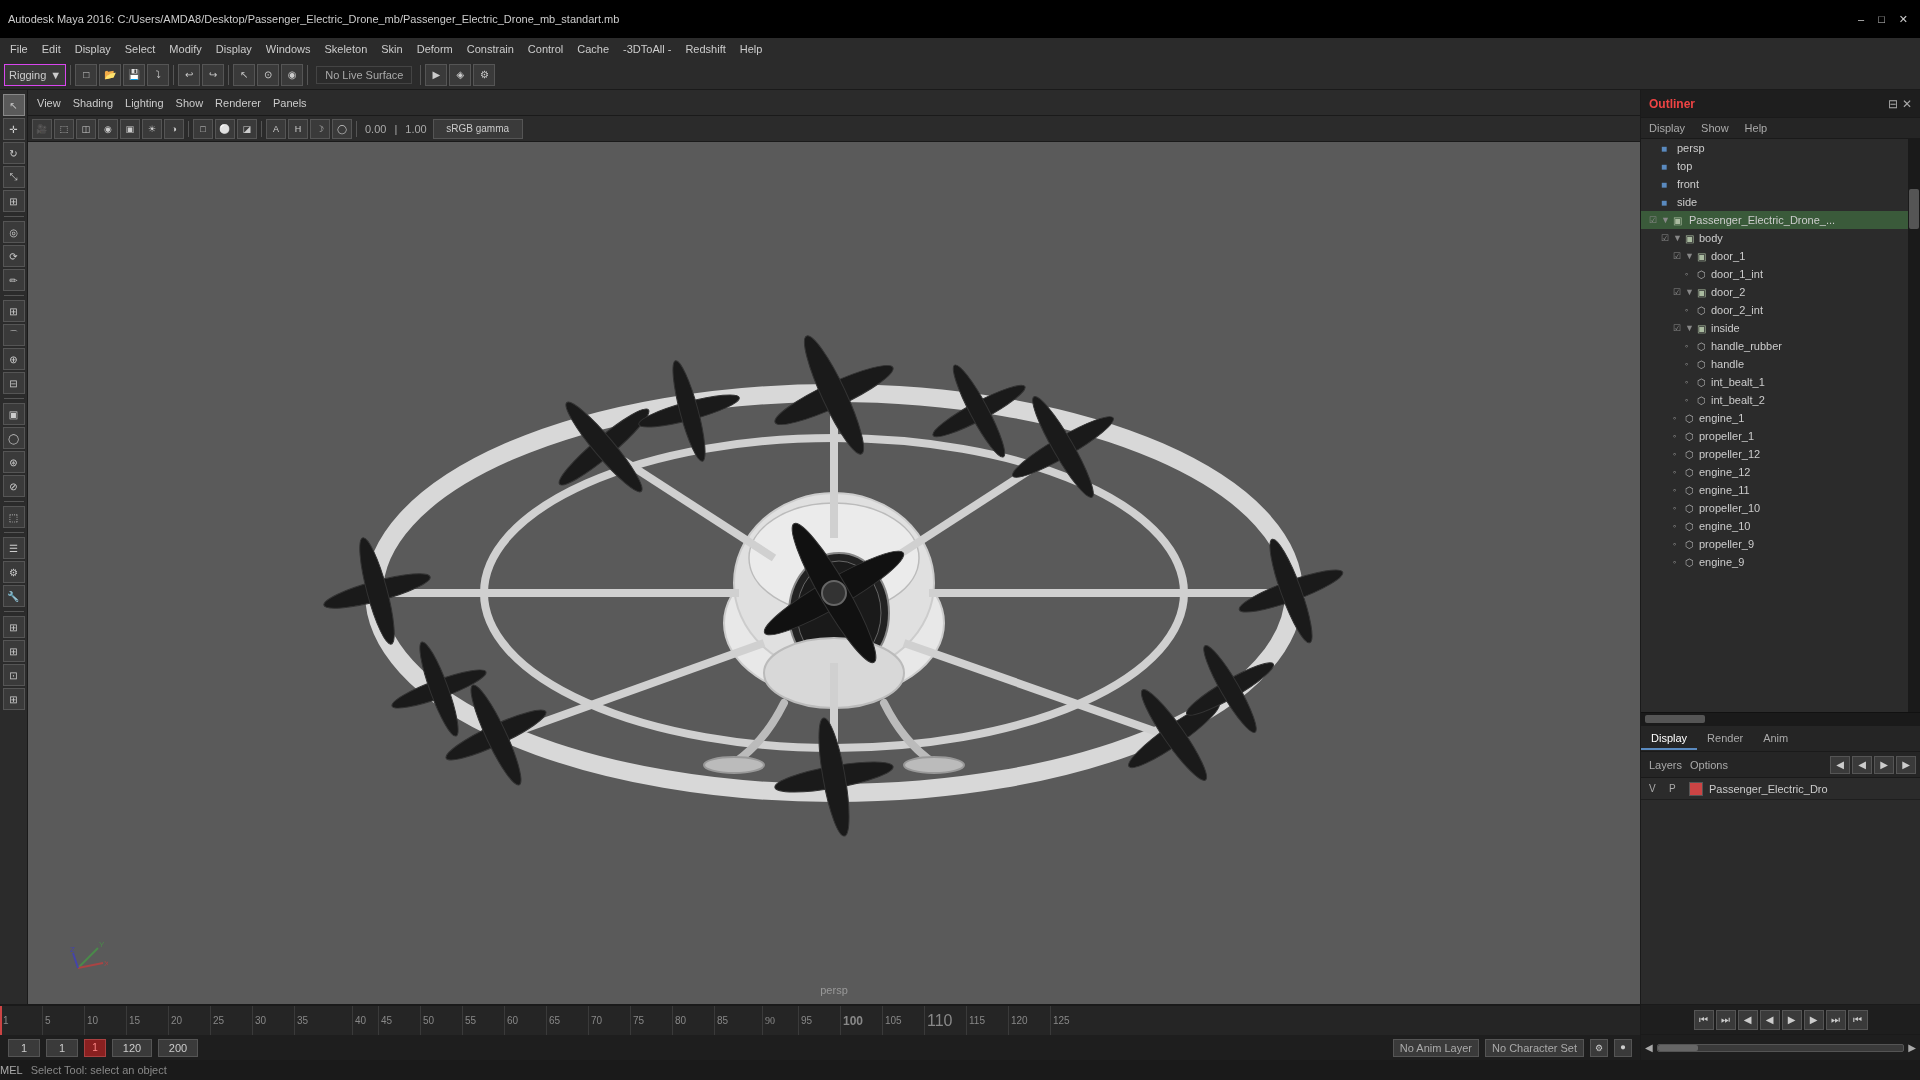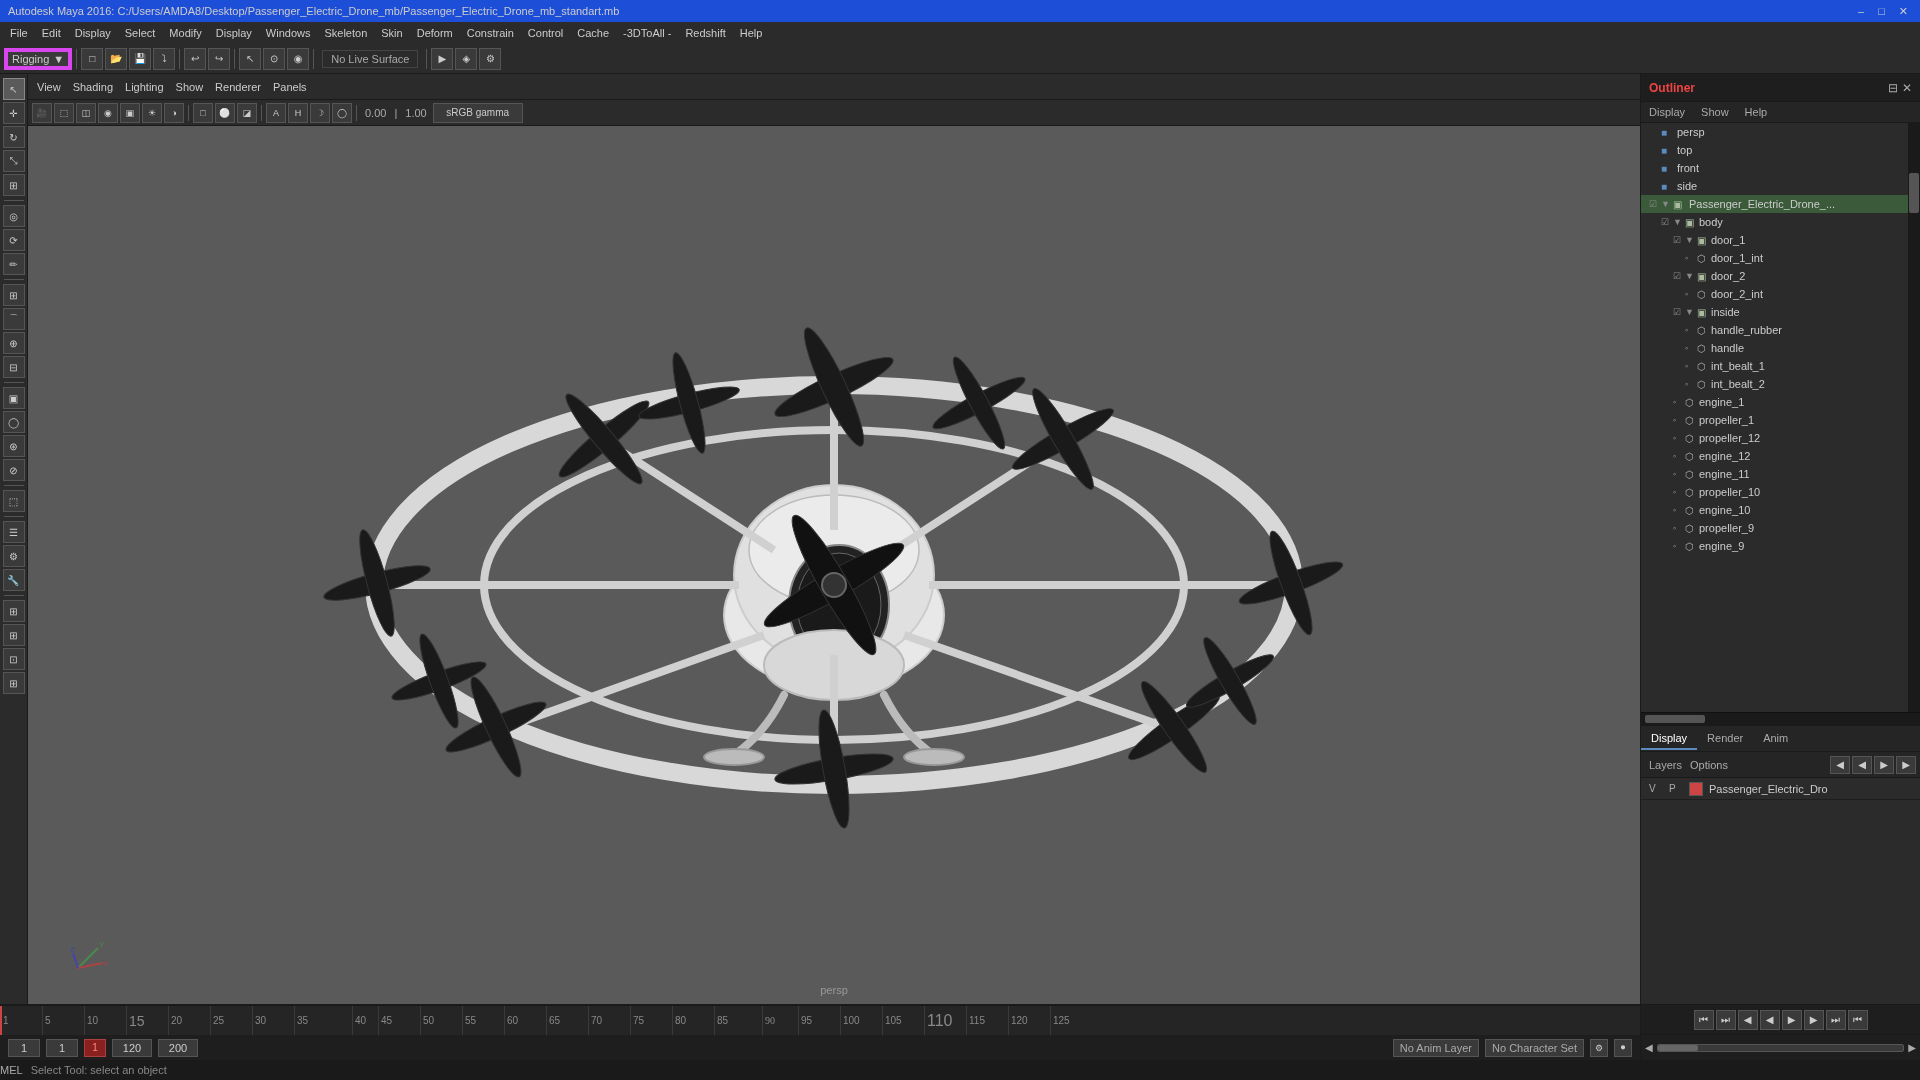--- a/index.html
+++ b/index.html
@@ -1,20 +1,20 @@
 <!DOCTYPE html>
 <html><head>
   <meta charset="utf-8">
   <style>
     * { margin: 0; padding: 0; box-sizing: border-box; }
     body { width: 1920px; height: 1080px; overflow: hidden; background: #3a3a3a; font-family: 'Arial', sans-serif; font-size: 11px; color: #ccc; }
 
     
     #title-bar {
-      width: 100%; height: 22px; background: #1d4ed8;
+      width: 100%; height: 38px; background: #000000;
       display: flex; align-items: center; justify-content: space-between;
       padding: 0 8px; color: #ccc; font-size: 11px;
     }
     #title-bar-controls { display: flex; gap: 6px; }
     #title-bar-controls span { cursor: pointer; padding: 0 4px; }
 
     
     #menu-bar {
       width: 100%; height: 22px; background: #2b2b2b;
       display: flex; align-items: center; padding: 0 4px; gap: 2px;
@@ -26,21 +26,21 @@
       width: 100%; height: 30px; background: #2b2b2b; border-bottom: 1px solid #1a1a1a;
       display: flex; align-items: center; padding: 0 4px; gap: 2px;
     }
     .toolbar-btn {
       width: 22px; height: 22px; background: #3a3a3a; border: 1px solid #555;
       cursor: pointer; display: flex; align-items: center; justify-content: center;
       color: #ccc; font-size: 10px;
     }
     .toolbar-sep { width: 1px; height: 20px; background: #555; margin: 0 2px; }
     .toolbar-dropdown {
-      height: 22px; background: #3a3a3a; border: 4px solid #d946ef;
+      height: 22px; background: #3a3a3a; border: 1px solid #d946ef;
       color: #ccc; font-size: 11px; padding: 0 4px; cursor: pointer;
       display: flex; align-items: center; gap: 4px; min-width: 60px;
     }
     #live-surface-label {
       background: #2b2b2b; color: #aaa; font-size: 11px; padding: 2px 8px;
       border: 1px solid #444; margin: 0 4px;
     }
 
     
     #left-panel {
@@ -693,21 +693,21 @@
         <div class="timeline-tick" style="left:0px;">
             <span style="margin-left:2px;font-size:10px;color:#888;">1</span>
           </div>
         <div class="timeline-tick" style="left:42px;">
             <span style="margin-left:2px;font-size:10px;color:#888;">5</span>
           </div>
         <div class="timeline-tick" style="left:84px;">
             <span style="margin-left:2px;font-size:10px;color:#888;">10</span>
           </div>
         <div class="timeline-tick" style="left:126px;">
-            <span style="margin-left:2px;font-size:14px;color:#888;">15</span>
+            <span style="margin-left:2px;font-size:10px;color:#888;">15</span>
           </div>
         <div class="timeline-tick" style="left:168px;">
             <span style="margin-left:2px;font-size:10px;color:#888;">20</span>
           </div>
         <div class="timeline-tick" style="left:210px;">
             <span style="margin-left:2px;font-size:10px;color:#888;">25</span>
           </div>
         <div class="timeline-tick" style="left:252px;">
             <span style="margin-left:2px;font-size:10px;color:#888;">30</span>
           </div>
@@ -744,21 +744,21 @@
         <div class="timeline-tick" style="left:714px;">
             <span style="margin-left:2px;font-size:10px;color:#888;">85</span>
           </div>
         <div class="timeline-tick" style="left:762px;font-family:Liberation Serif, serif;">
             <span style="margin-left:2px;font-size:10px;color:#888;">90</span>
           </div>
         <div class="timeline-tick" style="left:798px;">
             <span style="margin-left:2px;font-size:10px;color:#888;">95</span>
           </div>
         <div class="timeline-tick" style="left:840px;">
-            <span style="margin-left:2px;font-size:10px;color:#888;">100</span>
+            <span style="margin-left:2px;font-size:12px;color:#888;font-weight:bold;">100</span>
           </div>
         <div class="timeline-tick" style="left:882px;">
             <span style="margin-left:2px;font-size:10px;color:#888;">105</span>
           </div>
         <div class="timeline-tick" style="left:924px;">
             <span style="margin-left:2px;font-size:16px;color:#888;">110</span>
           </div>
         <div class="timeline-tick" style="left:966px;">
             <span style="margin-left:2px;font-size:10px;color:#888;">115</span>
           </div>

